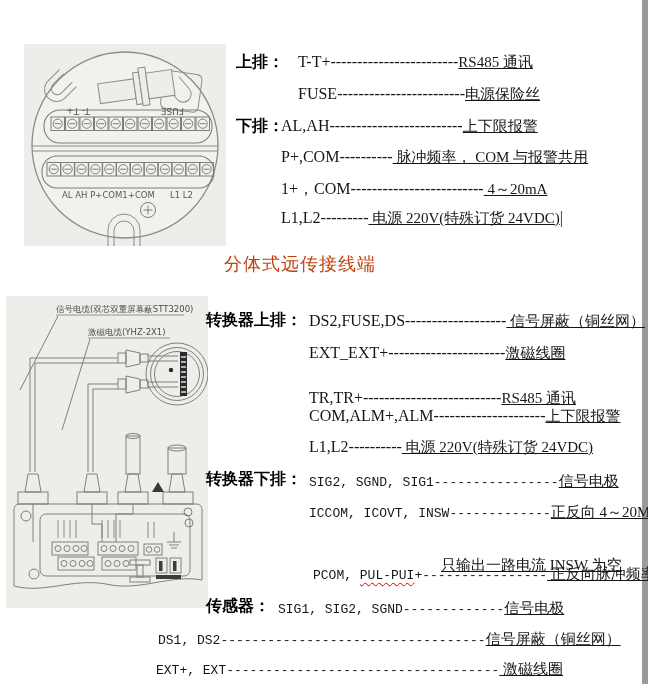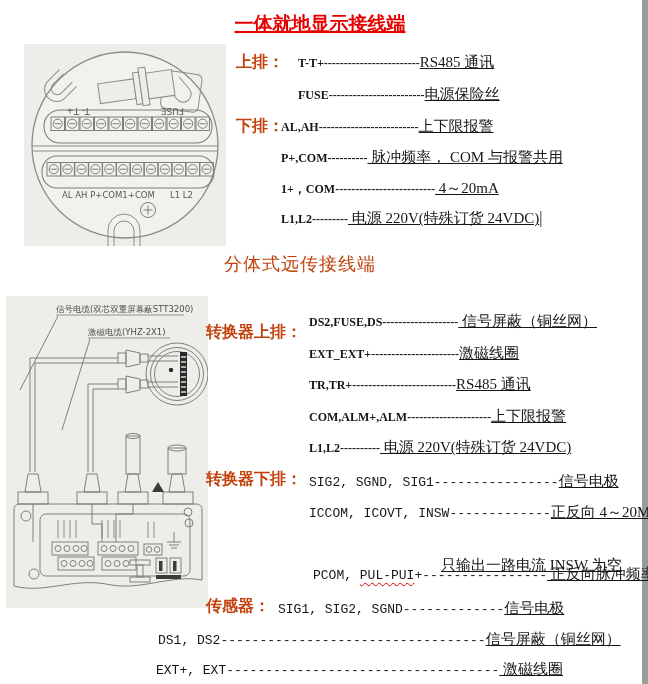--- a/index.html
+++ b/index.html
@@ -4,38 +4,37 @@
 <style>
   html,body{margin:0;padding:0;background:#fff;}
   .page{position:relative;width:648px;height:684px;background:#ffffff;overflow:hidden;
         font-family:"Liberation Serif","DejaVu Serif",serif;color:#161616;}
   .edge{position:absolute;right:0;top:0;width:6px;height:100%;background:#989c98;}
   .title{position:absolute;left:0;top:11px;width:640px;text-align:center;
          font-size:19px;font-weight:bold;color:#e60000;}
   .title u{text-decoration:underline;text-decoration-thickness:2px;}
   .h2{position:absolute;left:224px;top:252px;font-size:18px;color:#c2410c;letter-spacing:1px;}
   .abs{position:absolute;white-space:nowrap;}
-  .lbl{position:absolute;white-space:nowrap;font-weight:bold;font-size:16px;color:#c2410c;
+  .lbl{position:absolute;white-space:nowrap;font-weight:bold;font-size:16px;color:#000000;
        font-family:"DejaVu Sans","Liberation Sans",sans-serif;text-align:center;}
-  .cs{font-style:normal;font-family:"Liberation Serif","DejaVu Serif",serif;font-size:12px;font-weight:bold;}
+  .cs{font-style:normal;font-family:"Liberation Serif","DejaVu Serif",serif;font-size:16px;}
   .cm{font-style:normal;font-family:"Liberation Mono","DejaVu Sans Mono",monospace;font-size:13px;text-align:right;}
   .d{font-style:normal;font-family:"Liberation Serif","DejaVu Serif",serif;font-size:15px;text-decoration:underline;}
   .mis{text-decoration:underline wavy #e00000 1px;text-underline-offset:3px;}
   .caret{font-style:normal;font-size:16px;}
   .ph{position:absolute;}
   svg{display:block;}
 </style>
 </head>
 <body>
 
 <div class="page">
 
   <div class="edge"></div>
 
-  <div class="title"><u>一体就地显示接线端</u></div>
 
   <div class="ph" style="left:24px;top:44px">
     <svg width="202" height="202" viewBox="0 0 202 202">
       <defs>
         <g id="tm" stroke="#7c7f7a" fill="none" stroke-width="1">
           <rect x="0" y="0" width="13.5" height="13.5"></rect>
           <circle cx="6.7" cy="6.7" r="4.6"></circle>
           <line x1="3.6" y1="6.7" x2="9.8" y2="6.7"></line>
         </g>
         <clipPath id="circClip">
@@ -275,26 +274,26 @@
             <rect x="164" y="262" width="11" height="15"></rect>
             <rect x="153" y="265" width="3.5" height="10" fill="#3c3c3c" stroke="none"></rect>
             <rect x="167" y="265" width="3.5" height="10" fill="#3c3c3c" stroke="none"></rect>
             <rect x="150" y="279" width="25" height="4" fill="#3c3c3c" stroke="none"></rect>
           </g>
         </g>
       </g>
     </svg>
   </div>
 
-  <span class="lbl" style="left:206px;top:322px">转换器上排：</span>
+  <span class="lbl" style="left:206px;top:310px">转换器上排：</span>
   <span class="abs" style="left:309px;top:312px"><i class="cs">DS2,FUSE,DS-------------------</i><i class="d"> 信号屏蔽（铜丝网）</i></span>
 
   <span class="abs" style="left:309px;top:344px"><i class="cs">EXT_EXT+----------------------</i><i class="d">激磁线圈</i></span>
 
-  <span class="abs" style="left:309px;top:375px"><i class="cs">TR,TR+--------------------------</i><i class="d">RS485 通讯</i></span>
+  <span class="abs" style="left:309px;top:389px"><i class="cs">TR,TR+--------------------------</i><i class="d">RS485 通讯</i></span>
 
   <span class="abs" style="left:309px;top:407px"><i class="cs">COM,ALM+,ALM---------------------</i><i class="d">上下限报警</i></span>
 
   <span class="abs" style="left:309px;top:438px"><i class="cs">L1,L2----------</i><i class="d"> 电源 220V(特殊订货 24VDC)</i></span>
 
   <span class="lbl" style="left:206px;top:469px">转换器下排：</span>
   <span class="abs" style="left:309px;top:472px"><i class="cm">SIG2, SGND, SIG1----------------</i><i class="d">信号电极</i></span>
 
   <span class="abs" style="left:309px;top:503px"><i class="cm">ICCOM, ICOVT, INSW-------------</i><i class="d">正反向 4～20Ma</i></span>
 

